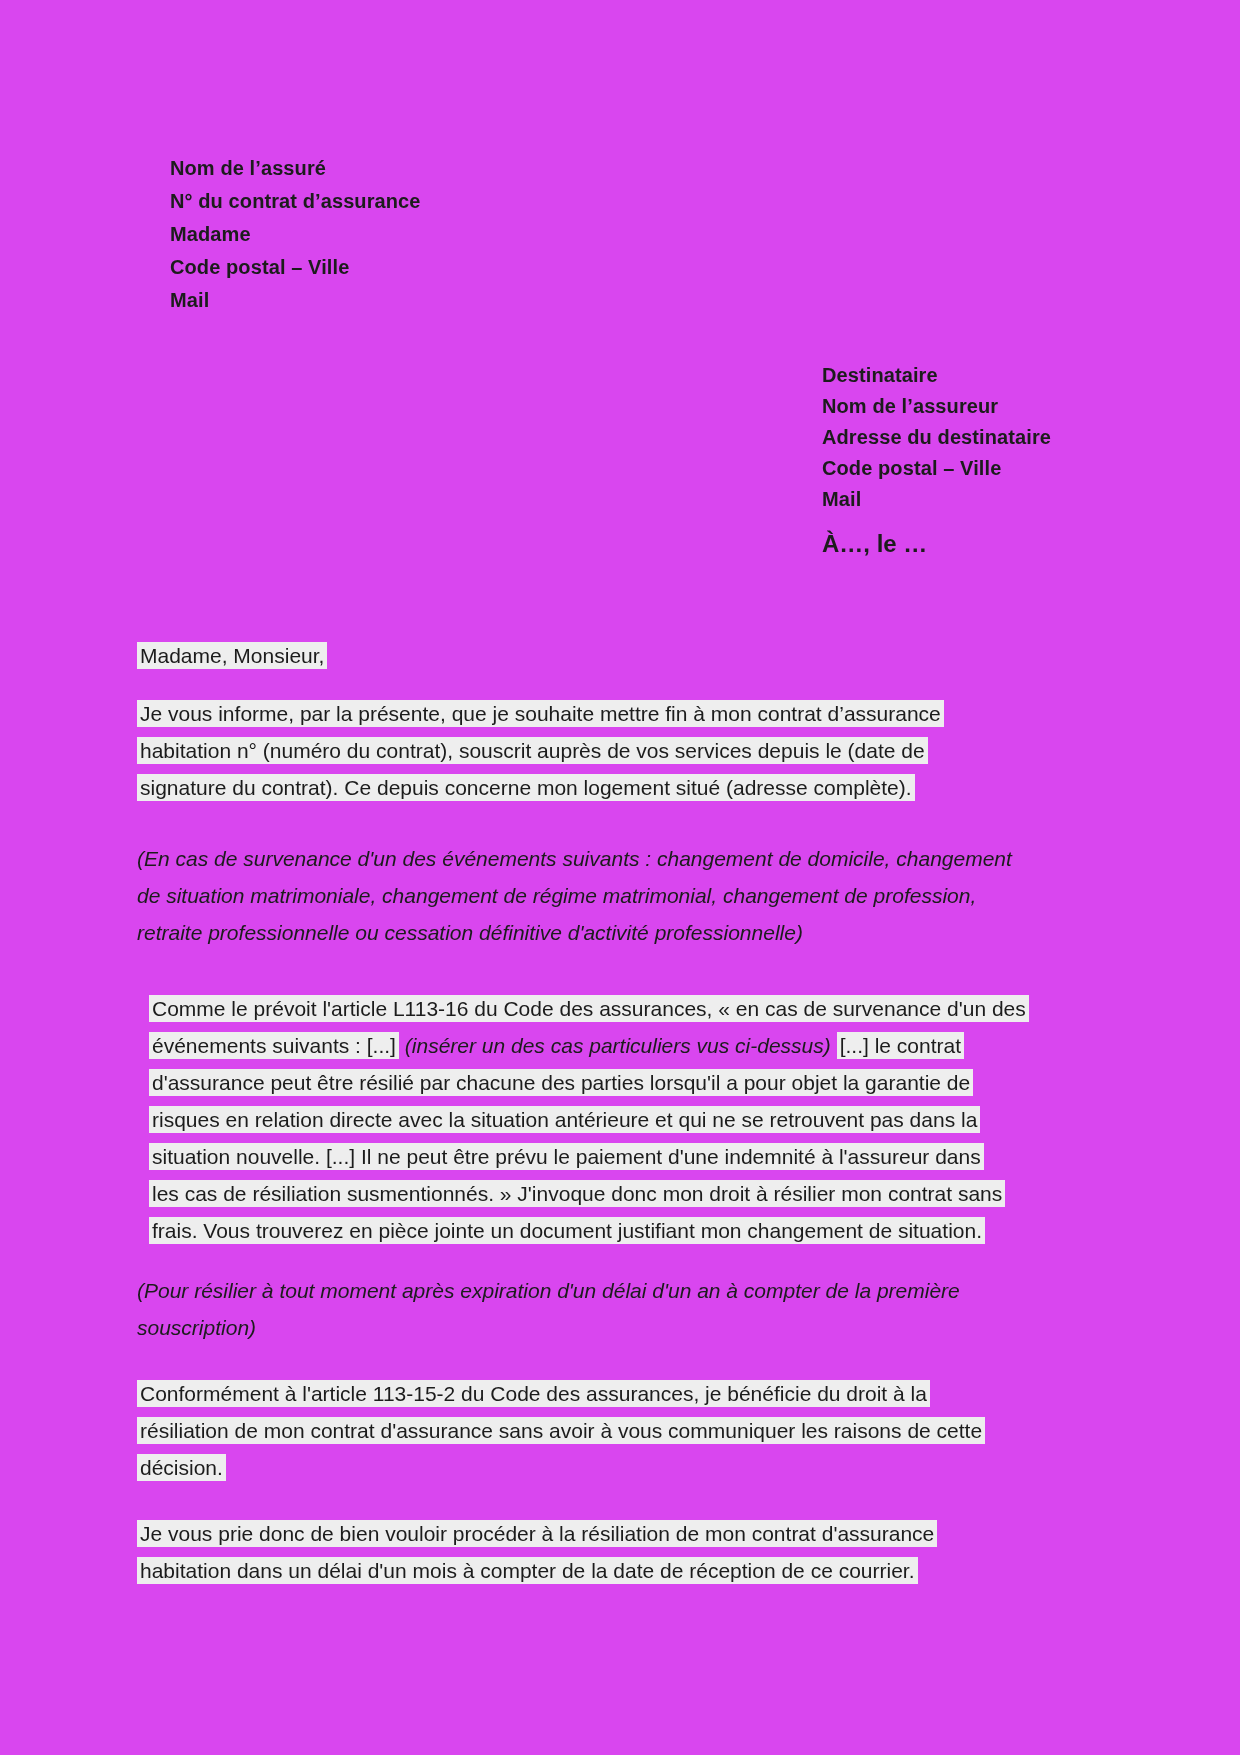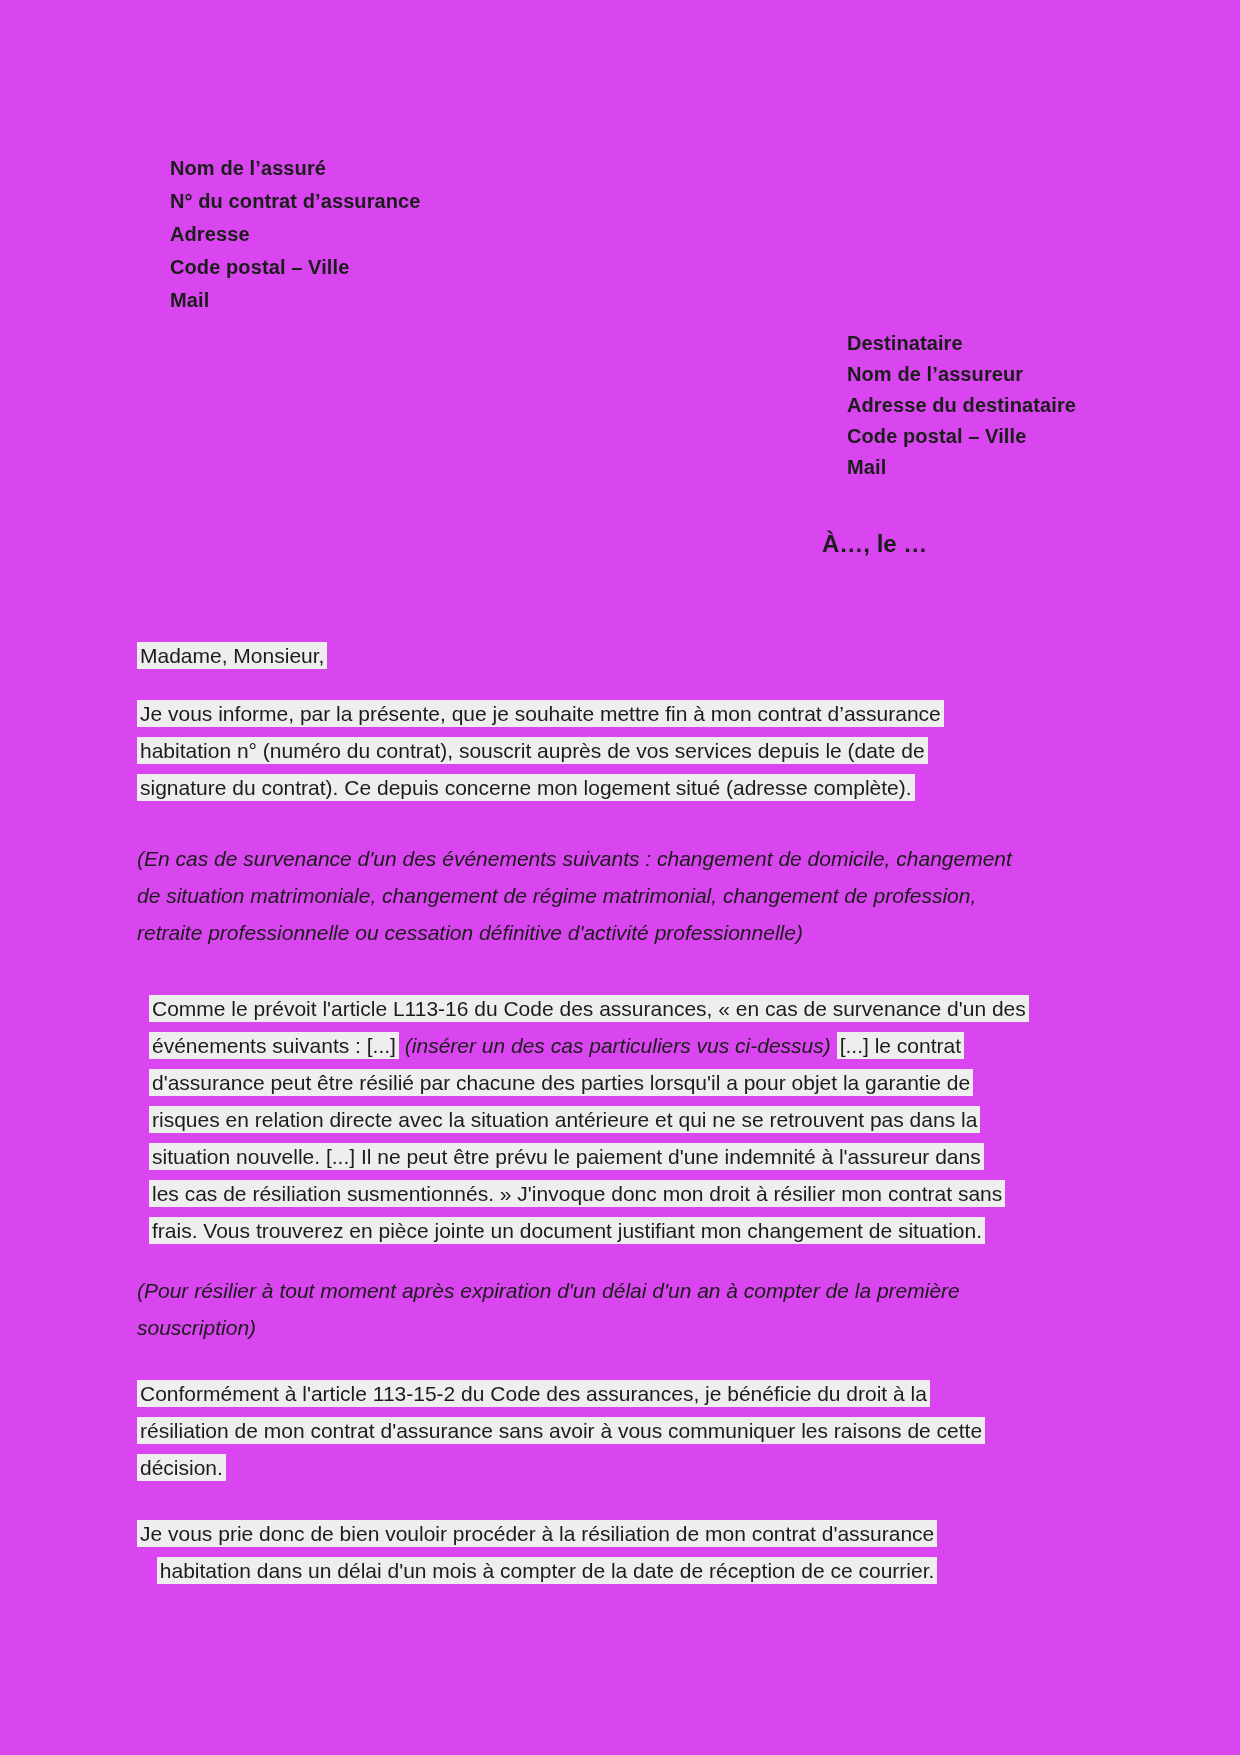--- a/index.html
+++ b/index.html
@@ -18,21 +18,21 @@
   }
   .abs { position: absolute; }
 
   
   .addr-block {
     font-weight: bold;
     font-size: 20px;
     letter-spacing: 0.1px;
   }
   #sender-block    { left: 170px; top: 152px; line-height: 33px; }
-  #recipient-block { left: 822px; top: 328px; line-height: 31px; margin-left: 25px; }
+  #recipient-block { left: 822px; top: 360px; line-height: 31px; }
   #date-line       { left: 822px; top: 528px; font-weight: bold; font-size: 24px; line-height: 31px; }
 
   
   .para {
     left: 137px;
     font-size: 21px;
     line-height: 37px;
     white-space: nowrap;
   }
   .hl {
@@ -40,37 +40,37 @@
     padding: 2px 3px;
   }
   .it { font-style: italic; }
 
   #salutation { top: 637px; }
   #p-intro    { top: 695px; }
   #p-note-events { top: 840px; }
   #p-article  { top: 990px; margin-left: 12px; }
   #p-note-delay { top: 1272px; }
   #p-conform  { top: 1375px; }
-  #p-request  { top: 1515px; text-align: right; }
+  #p-request  { top: 1515px; }
 
   #footer-credit {
     left: 700px;
     top: 1628px;
     font-family: "Liberation Serif", serif;
     font-size: 22px;
     line-height: 30px;
     color: #1a1a1a;
   }
 </style>
 </head>
 <body>
 
 <div id="page">
 
-  <div id="sender-block" class="abs addr-block"><span>Nom de l’assuré</span><br><span>N° du contrat d’assurance</span><br><span>Adresse</span><br><span>Code postal – Ville</span><br><span>Mail</span></div>
+  <div id="sender-block" class="abs addr-block"><span>Nom de l’assuré</span><br><span>N° du contrat d’assurance</span><br><span>Madame</span><br><span>Code postal – Ville</span><br><span>Mail</span></div>
 
   <div id="recipient-block" class="abs addr-block"><span>Destinataire</span><br><span>Nom de l’assureur</span><br><span>Adresse du destinataire</span><br><span>Code postal – Ville</span><br><span>Mail</span></div>
 
   <div id="date-line" class="abs">À…, le …</div>
 
   <div id="salutation" class="abs para"><span class="hl">Madame, Monsieur,</span></div>
 
   <div id="p-intro" class="abs para"><span class="hl">Je vous informe, par la présente, que je souhaite mettre fin à mon contrat d’assurance</span><br><span class="hl">habitation n° (numéro du contrat), souscrit auprès de vos services depuis le (date de</span><br><span class="hl">signature du contrat). Ce depuis concerne mon logement situé (adresse complète).</span></div>
 
   <div id="p-note-events" class="abs para"><span class="it">(En cas de survenance d'un des événements suivants : changement de domicile, changement</span><br><span class="it">de situation matrimoniale, changement de régime matrimonial, changement de profession,</span><br><span class="it">retraite professionnelle ou cessation définitive d'activité professionnelle)</span></div>

